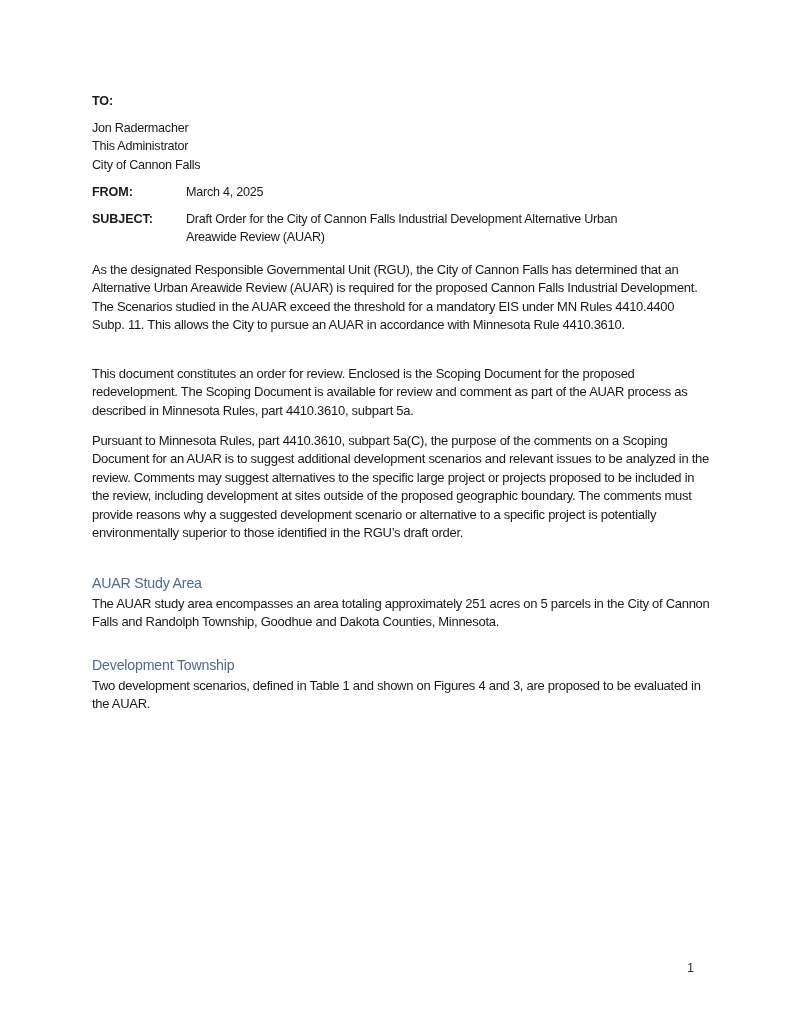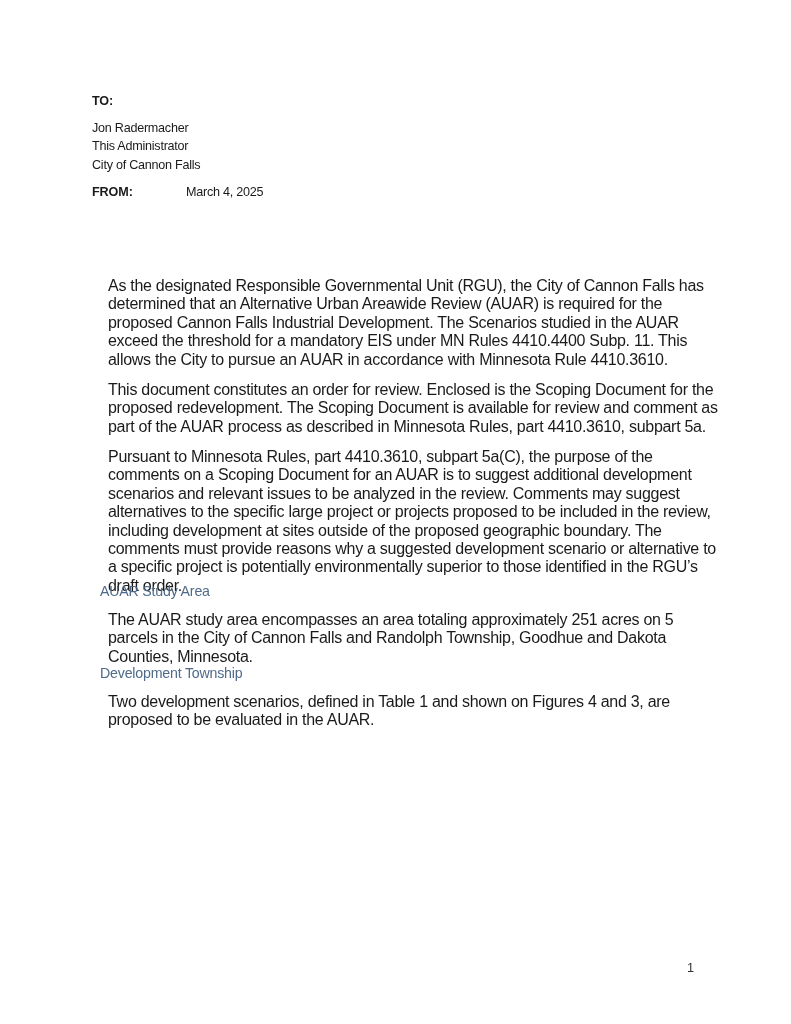--- a/index.html
+++ b/index.html
@@ -40,32 +40,32 @@
     }
     .hvalue {
       flex: 1;
       letter-spacing: -0.25px;
     }
     .hvalue div { white-space: nowrap; }
     .body-text {
       position: absolute;
       left: 92px;
       width: 618px;
-      font-size: 16px;
+      font-size: 13px;
       line-height: 18.4px;
       letter-spacing: -0.28px;
-      margin: 16px;
+      margin: 0;
     }
     .heading {
       position: absolute;
       left: 92px;
       font-size: 14.2px;
       line-height: 18px;
       color: #4f6a8a;
-      margin: 8px;
+      margin: 0;
       letter-spacing: -0.2px;
       font-weight: normal;
     }
     .page-number {
       position: absolute;
       left: 687px;
       top: 961px;
       font-size: 12.6px;
       color: #333;
     }
@@ -85,20 +85,27 @@
         <div>This Administrator</div>
         <div>City of Cannon Falls</div>
       </div>
     </div>
     <div class="hrow">
       <div class="hlabel">FROM:</div>
       <div class="hvalue">
         <div>March 4, 2025</div>
       </div>
     </div>
+    <div class="hrow">
+      <div class="hlabel">SUBJECT:</div>
+      <div class="hvalue">
+        <div>Draft Order for the City of Cannon Falls Industrial Development Alternative Urban</div>
+        <div>Areawide Review (AUAR)</div>
+      </div>
+    </div>
   </div>
 
   <p class="body-text" style="top:261px;">As the designated Responsible Governmental Unit (RGU), the City of Cannon Falls has determined that an Alternative Urban Areawide Review (AUAR) is required for the proposed Cannon Falls Industrial Development. The Scenarios studied in the AUAR exceed the threshold for a mandatory EIS under MN Rules 4410.4400 Subp. 11. This allows the City to pursue an AUAR in accordance with Minnesota Rule 4410.3610.</p>
   <p class="body-text" style="top:365px;">This document constitutes an order for review. Enclosed is the Scoping Document for the proposed redevelopment. The Scoping Document is available for review and comment as part of the AUAR process as described in Minnesota Rules, part 4410.3610, subpart 5a.</p>
   <p class="body-text" style="top:432px;">Pursuant to Minnesota Rules, part 4410.3610, subpart 5a(C), the purpose of the comments on a Scoping Document for an AUAR is to suggest additional development scenarios and relevant issues to be analyzed in the review. Comments may suggest alternatives to the specific large project or projects proposed to be included in the review, including development at sites outside of the proposed geographic boundary. The comments must provide reasons why a suggested development scenario or alternative to a specific project is potentially environmentally superior to those identified in the RGU’s draft order.</p>
 
   <h2 class="heading" style="top:574px;">AUAR Study Area</h2>
   <p class="body-text" style="top:595px;">The AUAR study area encompasses an area totaling approximately 251 acres on 5 parcels in the City of Cannon Falls and Randolph Township, Goodhue and Dakota Counties, Minnesota.</p>
 
   <h2 class="heading" style="top:656px;">Development Township</h2>

